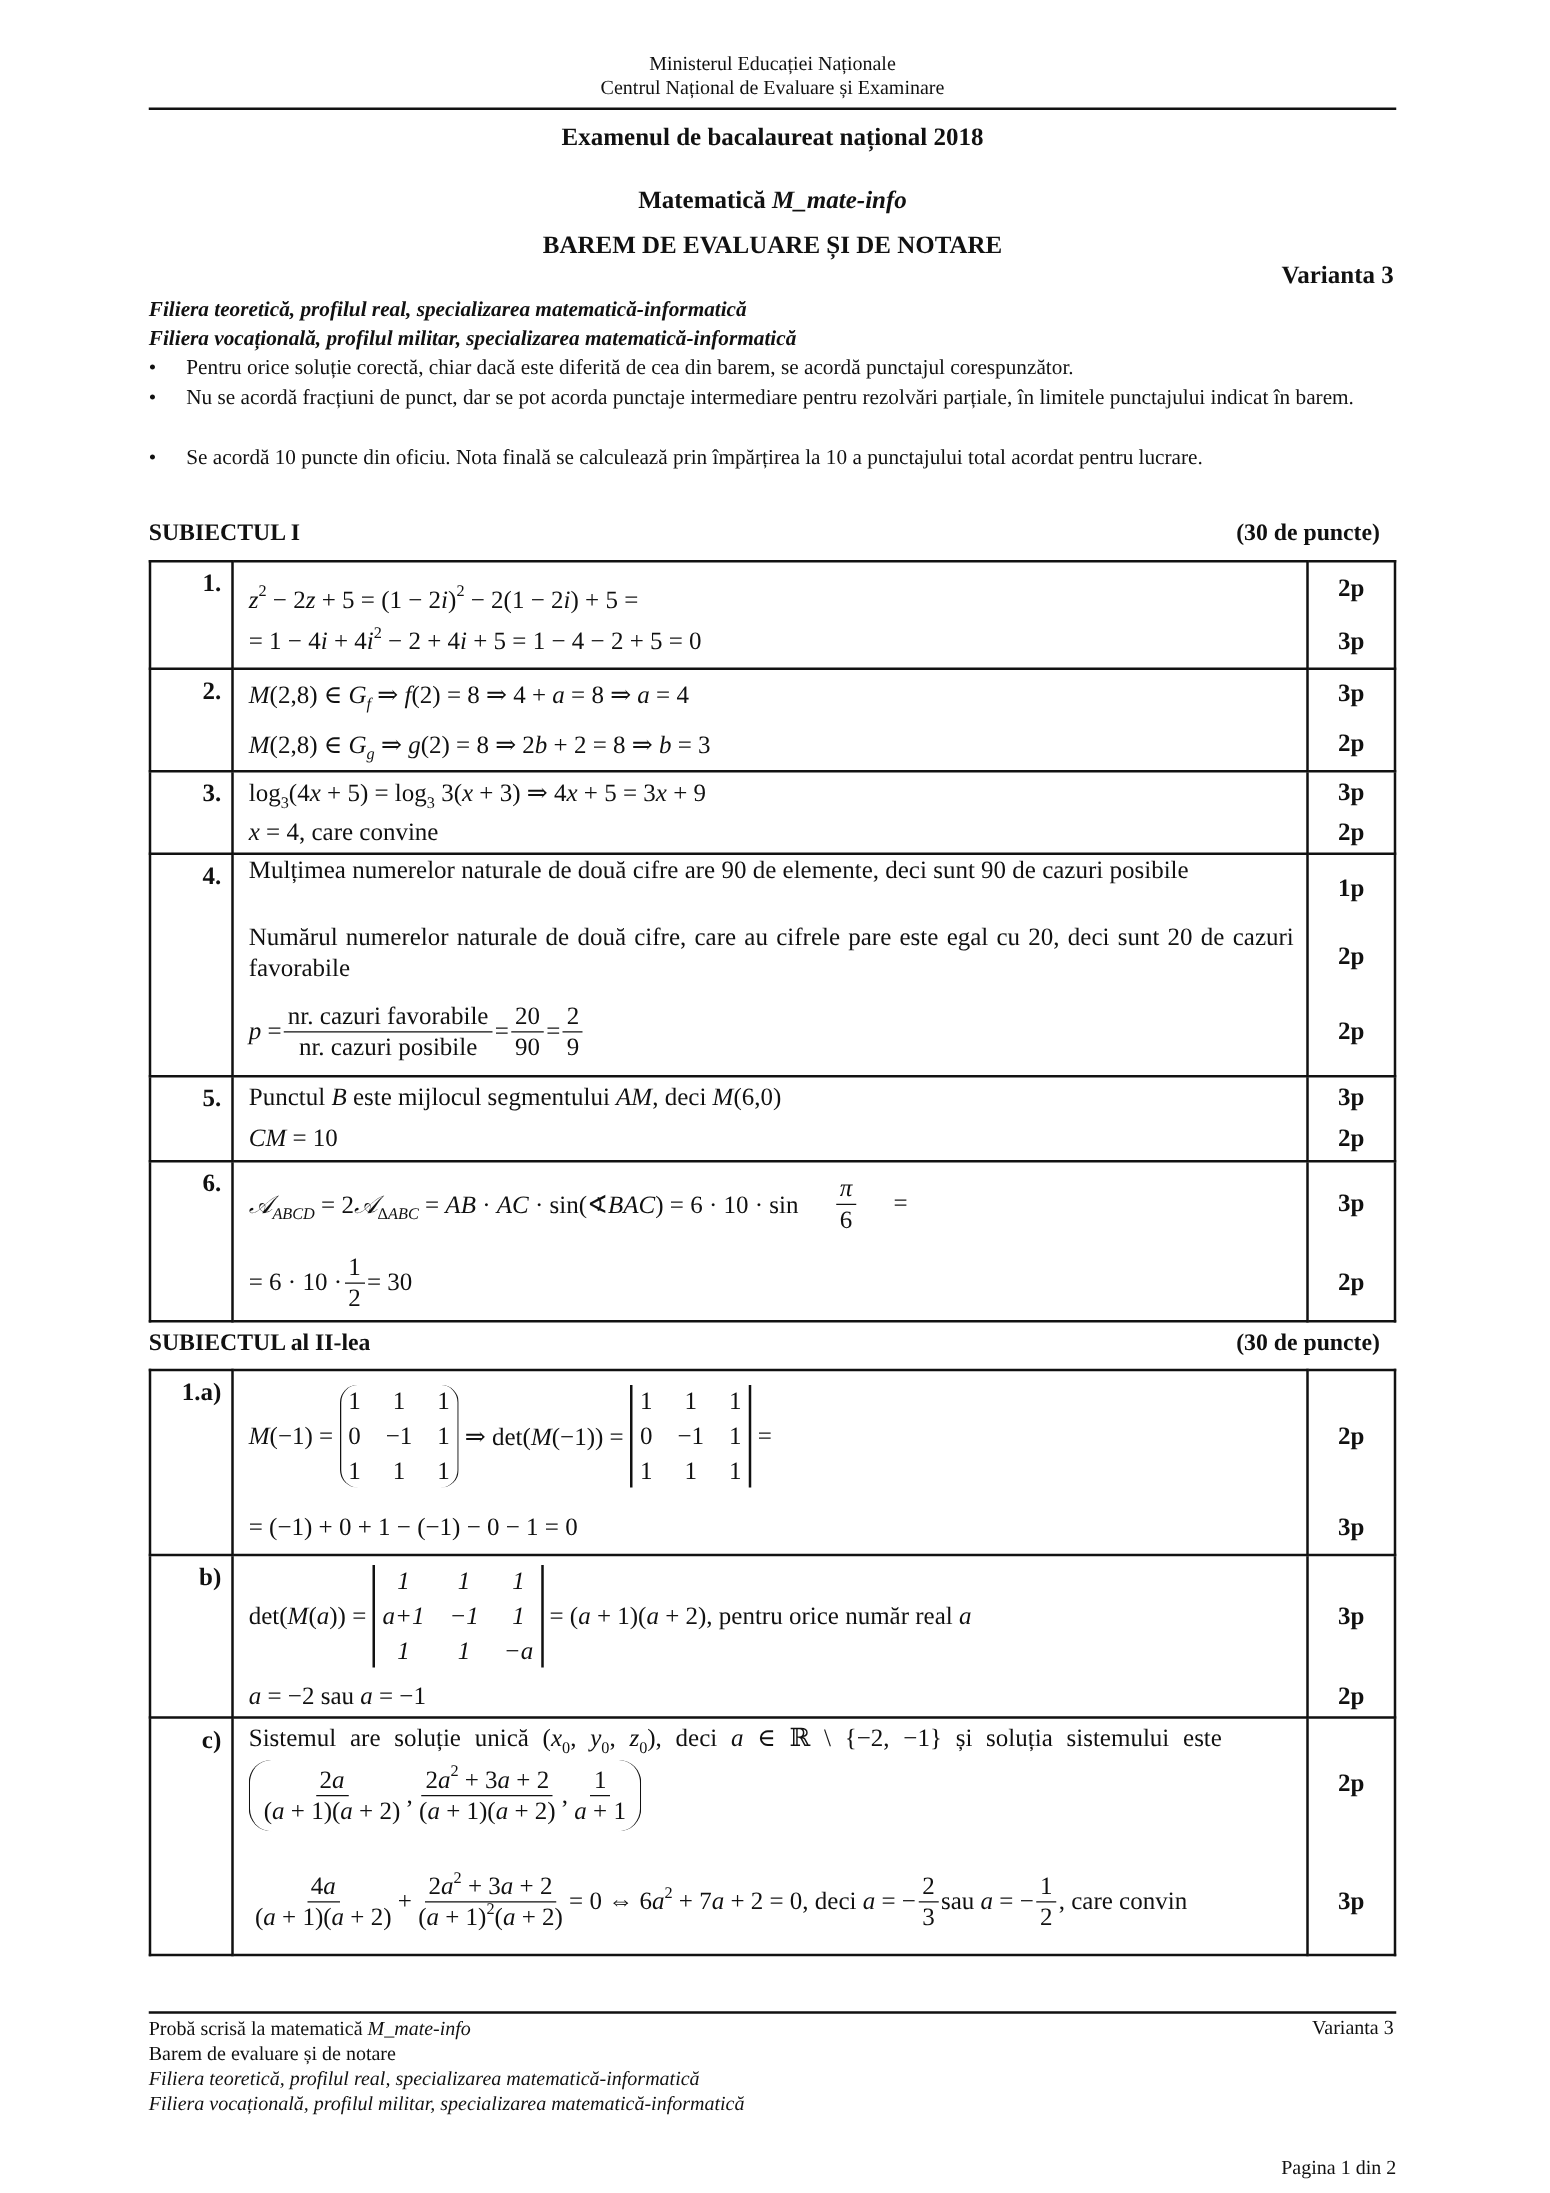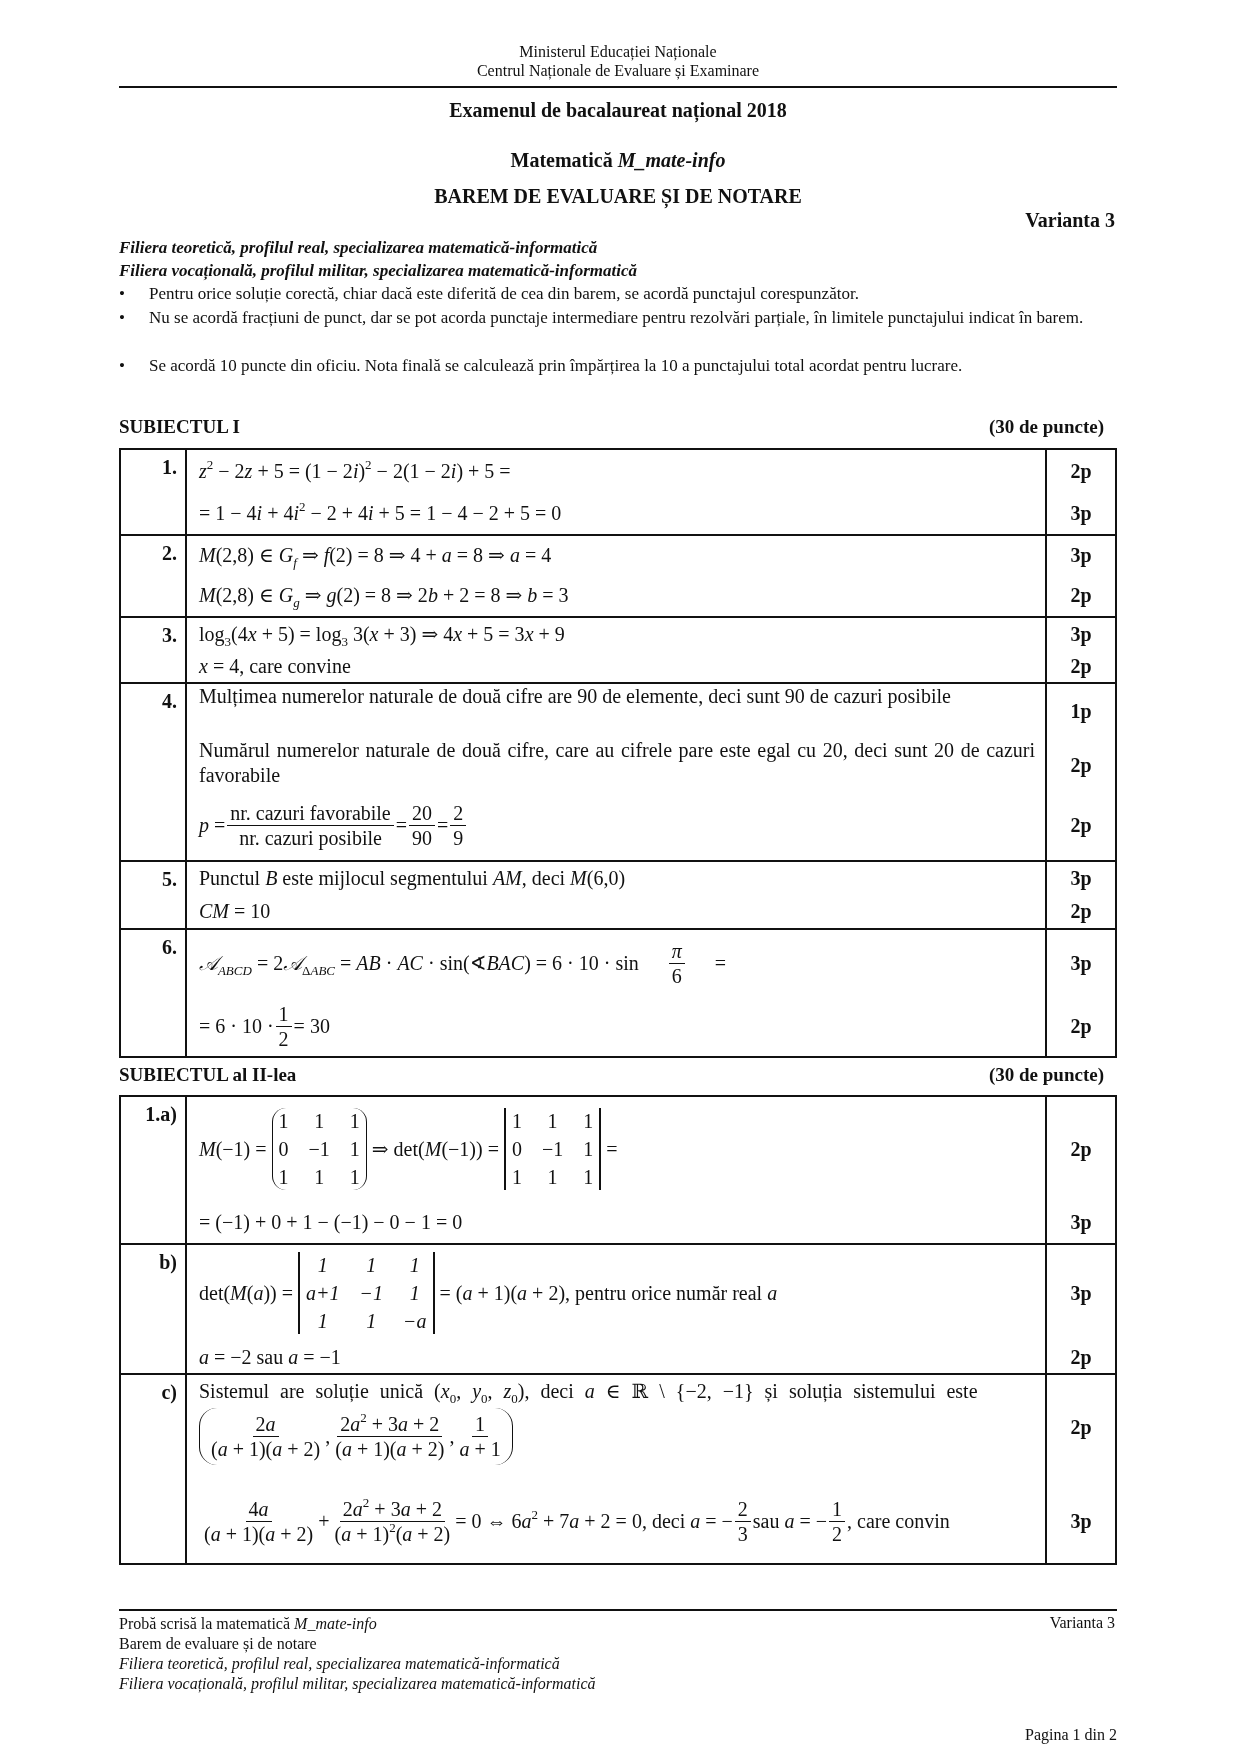--- a/index.html
+++ b/index.html
@@ -43,21 +43,21 @@
   .foot { position: absolute; left: 119px; font-size: 16px; line-height: 20px; }
   .foot-r { position: absolute; right: 125px; top: 1614px; font-size: 16px; }
   .foot-c { position: absolute; left: 119px; width: 998px; text-align: right; top: 1726px; font-size: 16px; }
 </style>
 </head>
 <body>
 
 <div class="page">
 
   <div class="hdr-line" style="top:42px;">Ministerul Educației Naționale</div>
-  <div class="hdr-line" style="top:61px;">Centrul Naționale de Evaluare și Examinare</div>
+  <div class="hdr-line" style="top:61px;">Centrul Național de Evaluare și Examinare</div>
   <div class="rule" style="top:86px;"></div>
 
   <div class="title" style="top:98px;">Examenul de bacalaureat național 2018</div>
   <div class="title" style="top:148px;"><span>Matematică </span><span style="font-style:italic;">M_mate-info</span></div>
   <div class="title" style="top:184px;">BAREM DE EVALUARE ȘI DE NOTARE</div>
   <div class="varianta">Varianta 3</div>
 
   <div class="filiera" style="top:237px;">Filiera teoretică, profilul real, specializarea matematică-informatică</div>
   <div class="filiera" style="top:260px;">Filiera vocațională, profilul militar, specializarea matematică-informatică</div>
 
@@ -69,21 +69,21 @@
     <span>SUBIECTUL I</span>
     <span>(30 de puncte)</span>
   </div>
 
   <table class="barem" style="top:448px;">
 
     <tbody>
         <tr style="height:84px;">
       <td class="num">1.</td>
       <td class="sol">
-        <div class="line" style="height:42px;">
+        <div class="line" style="height:42px;align-items:flex-end;">
               <span><i>z</i><sup>2</sup> − 2<i>z</i> + 5 = (1 − 2<i>i</i>)<sup>2</sup> − 2(1 − 2<i>i</i>) + 5 =</span>
             </div>
         <div class="line" style="height:42px;">
               <span>= 1 − 4<i>i</i> + 4<i>i</i><sup>2</sup> − 2 + 4<i>i</i> + 5 = 1 − 4 − 2 + 5 = 0</span>
             </div>
       </td>
       <td class="pts">
         <div class="pt" style="height:42px;">2p</div>
         <div class="pt" style="height:42px;">3p</div>
       </td>

